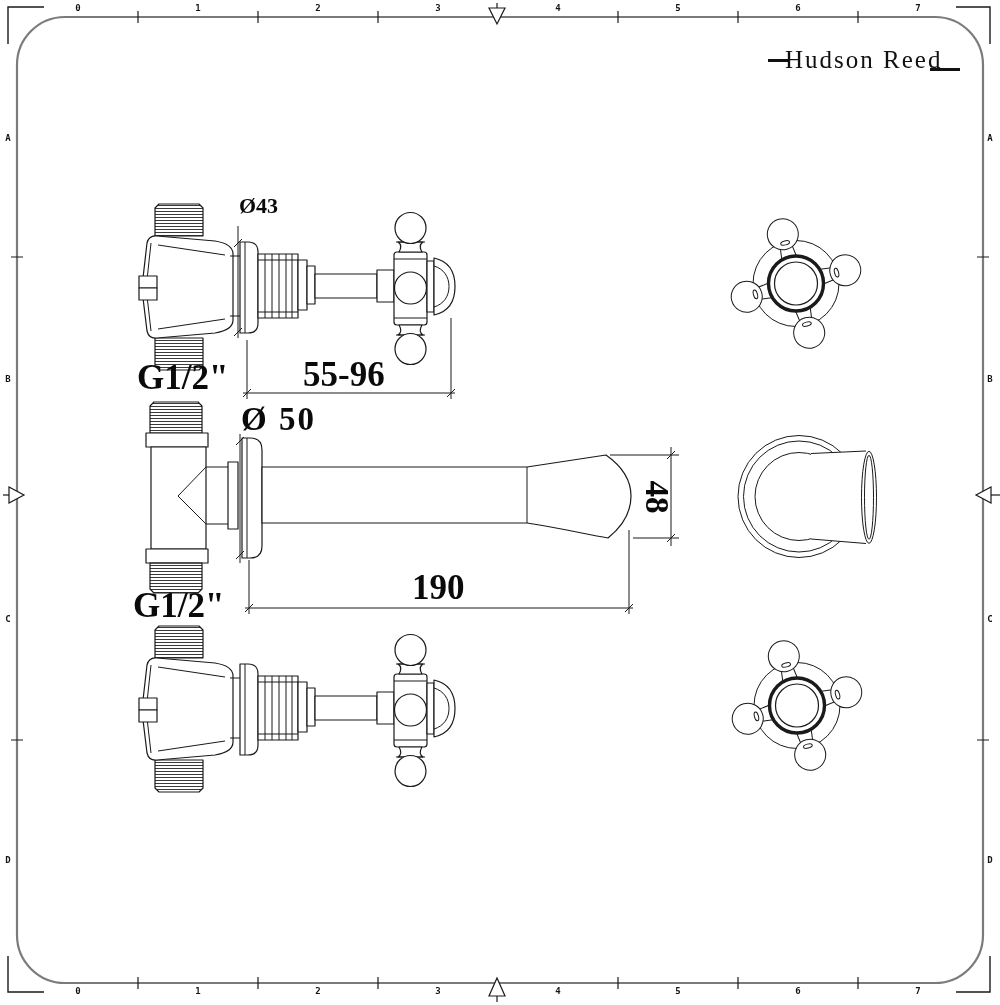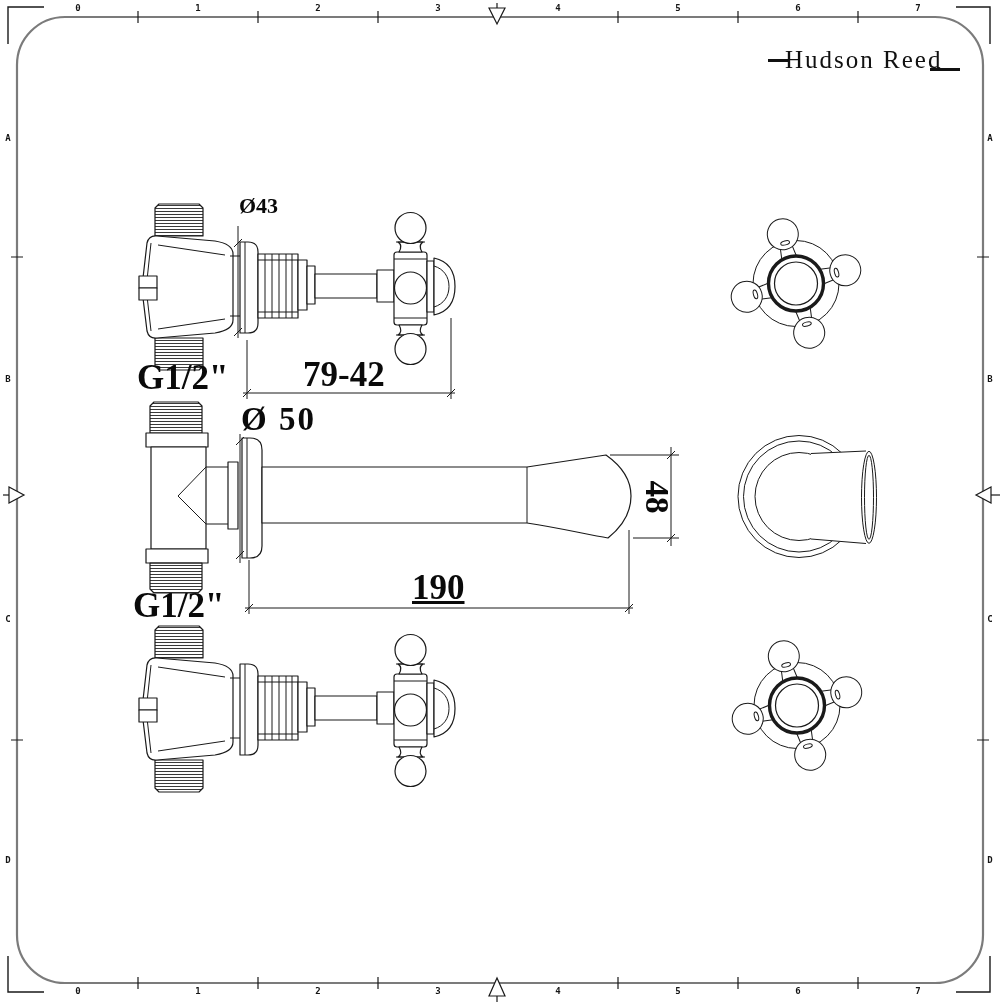--- a/index.html
+++ b/index.html
@@ -7,21 +7,21 @@
          font-family:"Liberation Sans",sans-serif;}
   svg{position:absolute;left:0;top:0;}
   .rl{position:absolute;transform:translate(-50%,-50%);
       font-family:"DejaVu Sans Mono",monospace;font-size:9px;font-weight:bold;color:#151515;}
   .dim{position:absolute;font-family:"Liberation Serif",serif;font-weight:bold;
        color:#0a0a0a;white-space:nowrap;line-height:1;}
   #dim-d43{left:239px;top:195px;font-size:22px;}
   #dim-proj{left:303px;top:357px;font-size:35px;}
   #dim-thread1{left:137px;top:360px;font-size:35px;}
   #dim-d60{left:241px;top:403px;font-size:33px;letter-spacing:2px;}
-  #dim-len{left:412px;top:570px;font-size:35px;text-decoration:underline;}
+  #dim-len{left:412px;top:570px;font-size:35px;}
   #dim-h48{left:656px;top:497px;font-size:33px;transform:translate(-50%,-50%) rotate(90deg);}
   #dim-thread2{left:133px;top:588px;font-size:35px;}
   .logo{position:absolute;left:768px;top:46px;display:flex;align-items:center;
         font-family:"Liberation Serif",serif;font-size:25px;color:#111;letter-spacing:2px;}
   .logo-dash{width:20px;height:3px;background:#111;margin-right:-3px;}
   .logo-underline{width:30px;height:3px;background:#111;align-self:flex-end;margin-bottom:3px;margin-left:-12px;}
 </style>
 </head>
 <body>
 
@@ -228,19 +228,19 @@
       <span class="rl" style="left: 990px; top: 859.5px;">D</span>
     </div>
 
   <div class="logo">
     <span class="logo-dash"></span>
     <span>Hudson Reed</span>
     <span class="logo-underline"></span>
   </div>
 
   <div class="dim" id="dim-d43">Ø43</div>
-  <div class="dim" id="dim-proj">79-42</div>
+  <div class="dim" id="dim-proj">55-96</div>
   <div class="dim" id="dim-thread1">G1/2"</div>
   <div class="dim" id="dim-d60">Ø 50</div>
   <div class="dim" id="dim-len">190</div>
   <div class="dim" id="dim-h48">48</div>
   <div class="dim" id="dim-thread2">G1/2"</div>
 </div>
 
 </body></html>

